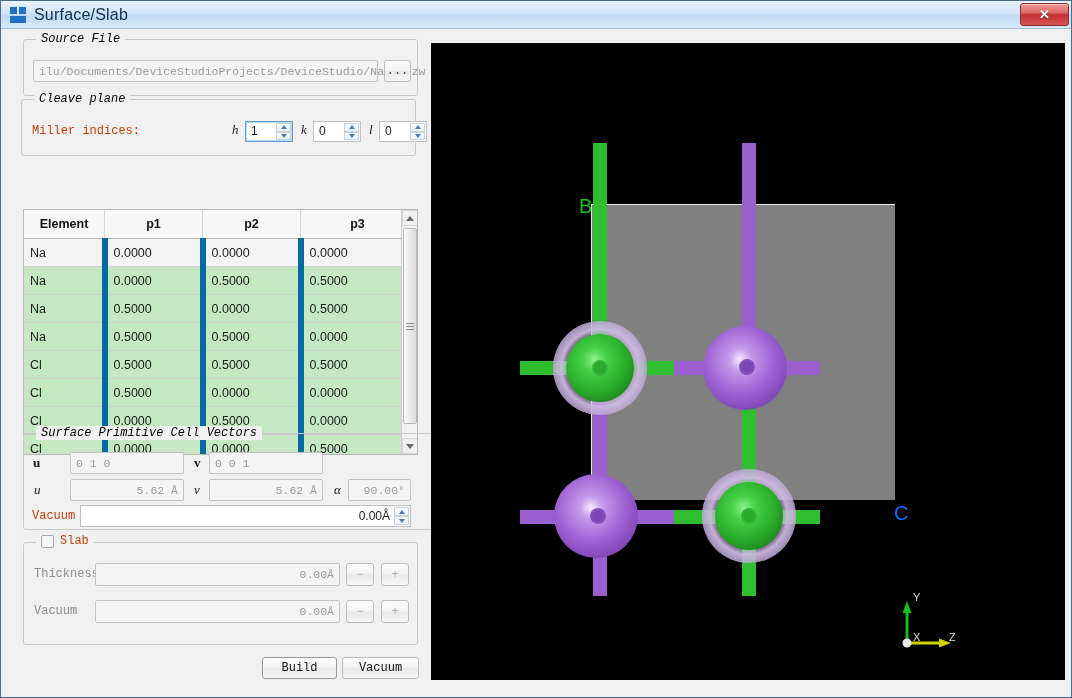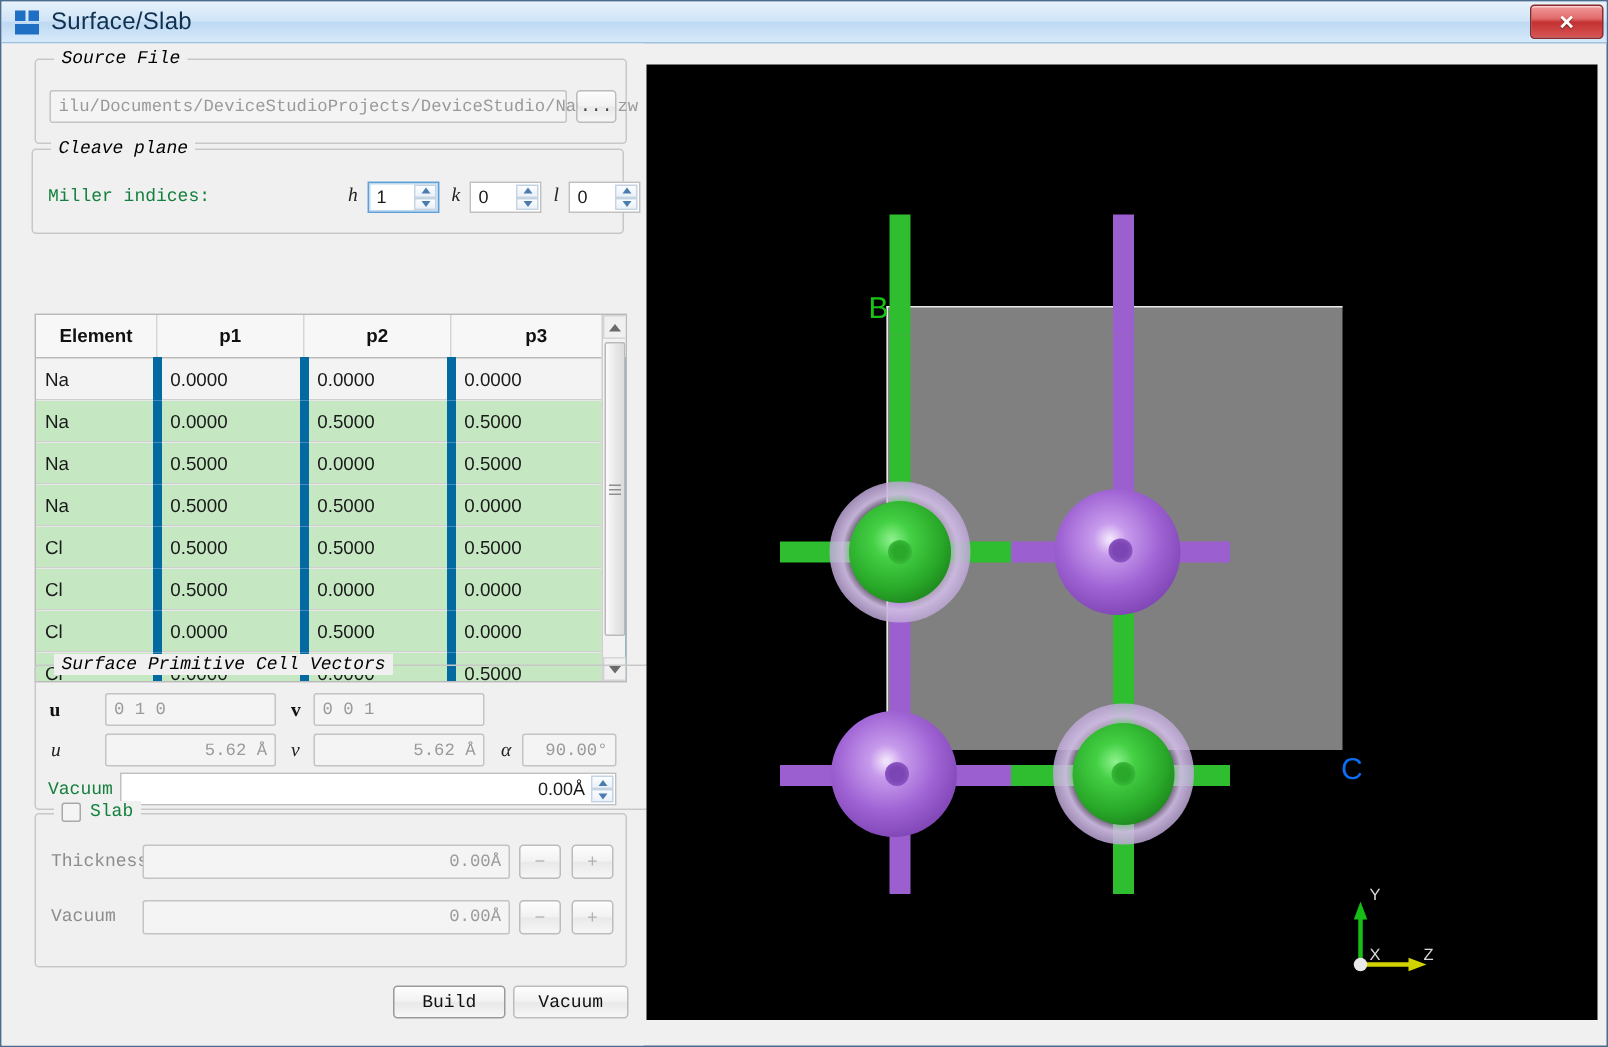--- a/index.html
+++ b/index.html
@@ -155,21 +155,21 @@
   .vs-thumb{
     position:absolute;left:1px;top:18px;width:14px;height:196px;
     background:linear-gradient(90deg,#fbfbfb,#e6e6e6 60%,#dcdcdc);
     border:1px solid #b9b9b9;border-radius:2px;box-sizing:border-box;
     display:flex;align-items:center;justify-content:center;
   }
   .grip{width:8px;}
   .grip div{height:1px;background:#8f8f8f;margin:2px 0;}
   .tri-u{width:0;height:0;border-left:4px solid transparent;border-right:4px solid transparent;border-bottom:5px solid #6a6a6a;}
   .tri-d{width:0;height:0;border-left:4px solid transparent;border-right:4px solid transparent;border-top:5px solid #6a6a6a;}
-  .lbl-mono{font-family:"Liberation Mono", monospace;font-size:12px;color:#15803d;}
+  .lbl-mono{font-family:"Liberation Mono", monospace;font-size:12px;color:#c2410c;}
   .lbl-mono.dim{color:#8d8d8d;}
   .lbl-italic{font-family:"Liberation Serif", serif;font-style:italic;font-size:13px;color:#222;}
   .lbl-bold-serif{font-family:"Liberation Serif", serif;font-weight:bold;font-size:13px;color:#111;}
   .chk{
     width:13px;height:13px;border:1px solid #a9a9a9;background:#f4f4f4;
     box-sizing:border-box;border-radius:2px;
   }
   
   .viewport{
     position:absolute;left:430px;top:42px;width:634px;height:637px;
@@ -341,21 +341,21 @@
               <div></div>
               <div></div>
             </div>
         </div>
         <div class="vs-arrow bottom">
             <span class="tri-d"></span>
           </div>
       </div>
     </div>
 
-    <div class="groupbox" style="left:22px;top:414px;width:472px;height:97px;">
+    <div class="groupbox" style="left:22px;top:404px;width:472px;height:97px;">
       <div class="gb-title">Surface Primitive Cell Vectors</div>
 
       <div class="lbl-bold-serif" style="position:absolute;left:9px;top:21px;">u</div>
       <div class="ro-input" style="position:absolute;left:46px;top:18px;width:114px;">0 1 0</div>
 
       <div class="lbl-bold-serif" style="position:absolute;left:170px;top:21px;">v</div>
       <div class="ro-input" style="position:absolute;left:185px;top:18px;width:114px;">0 0 1</div>
 
       <div class="lbl-italic" style="position:absolute;left:10px;top:48px;">u</div>
       <div class="ro-input right" style="position:absolute;left:46px;top:45px;width:114px;">5.62 Å</div>

